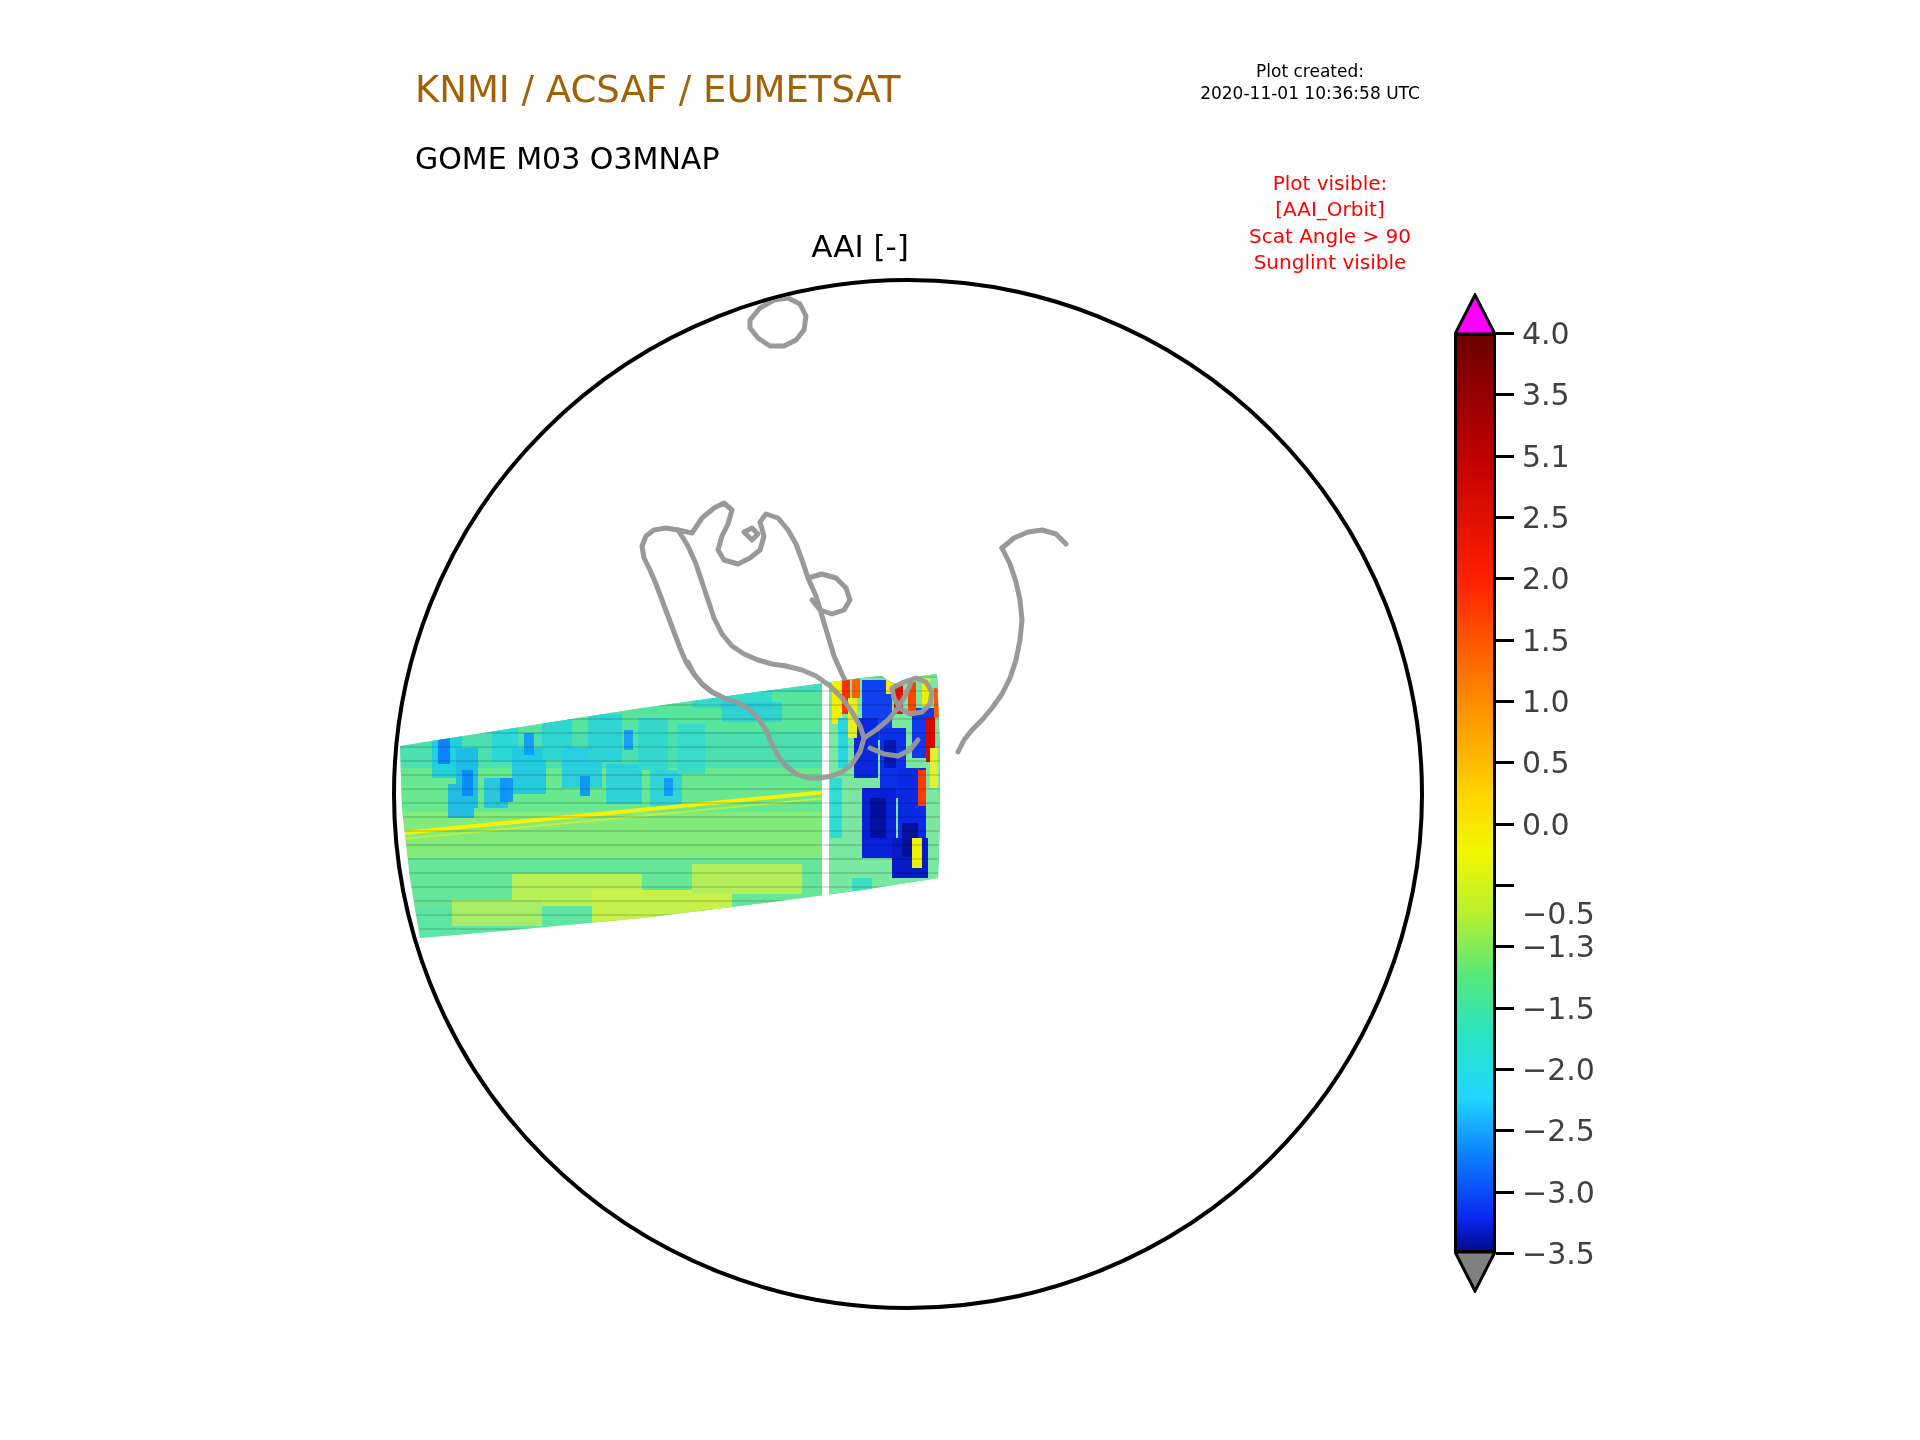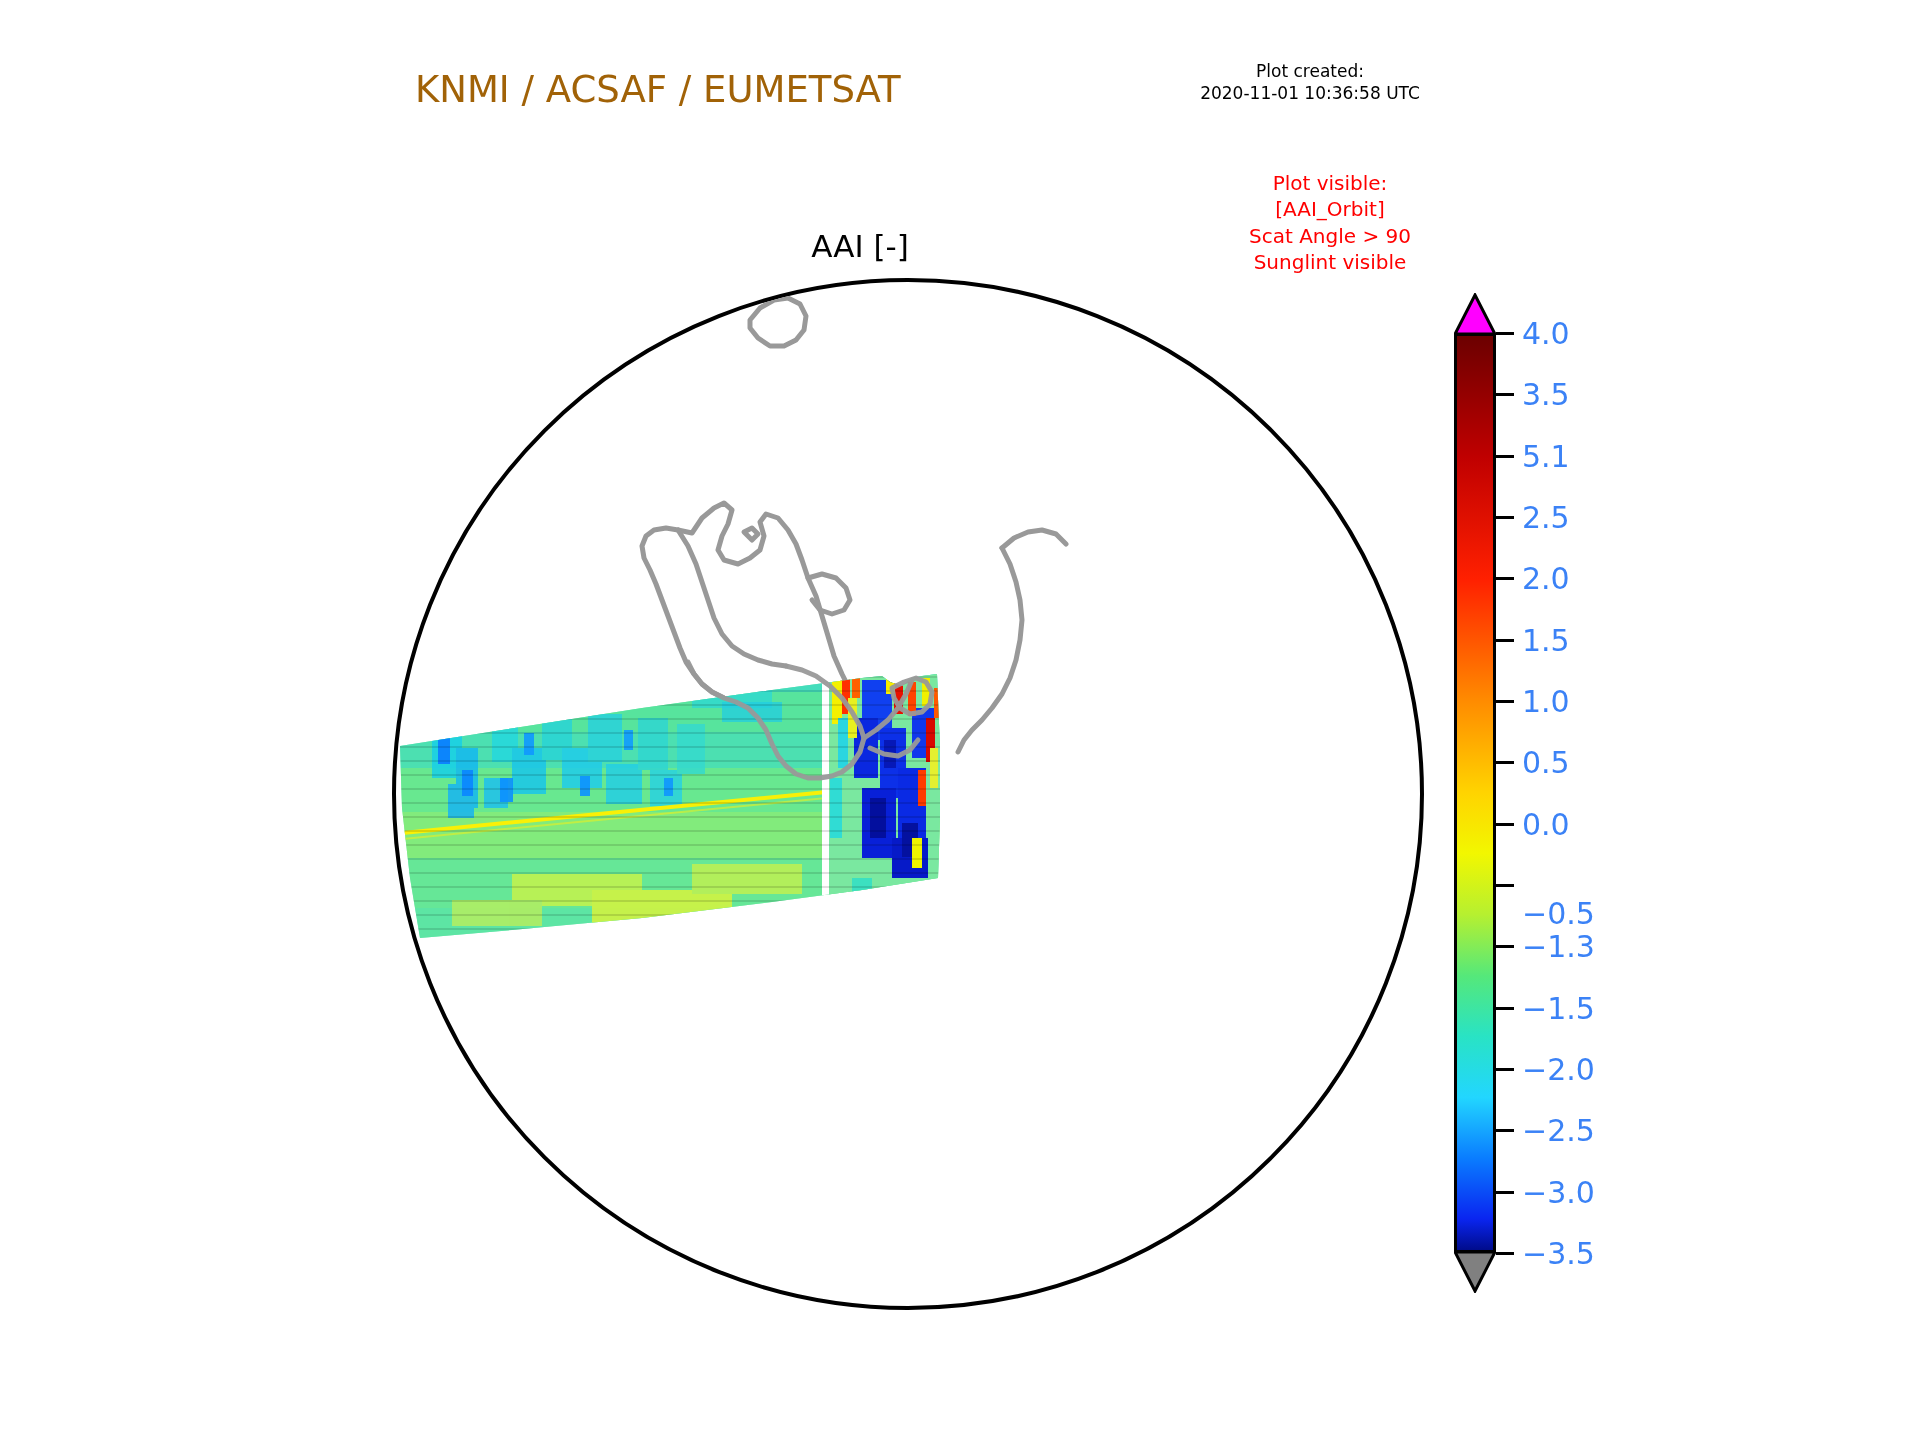--- a/index.html
+++ b/index.html
@@ -41,34 +41,35 @@
                #b6f030 63.3%,
                #55e87a 70.0%,
                #29e3c4 76.6%,
                #22d6ff 83.3%,
                #0a7cff 90.0%,
                #0a25f0 96.6%,
                #000c8c 100%);}
   .cbar-top-tri{position:absolute;left:14px;top:8px;width:42px;height:42px;}
   .cbar-bot-tri{position:absolute;left:14px;top:966px;width:42px;height:42px;}
   .cb-tick{position:absolute;left:56px;width:18px;height:3px;background:#000;}
-  .cb-lab{position:absolute;left:82px;font-size:30px;color:#3b82f6;
+  .cb-lab{position:absolute;left:82px;font-size:30px;color:#404040;
           transform:translateY(-50%);white-space:nowrap;text-align:center;}
 </style>
 </head>
 <body>
 
 <div class="org-title">KNMI / ACSAF / EUMETSAT</div>
 
 <div class="created-block">
   <div>Plot created:</div>
   <div>2020-11-01 10:36:58 UTC</div>
 </div>
 
 <div class="prod-title">
+  <div>GOME M03 O3MNAP</div>
 </div>
 
 <div class="var-title">AAI [-]</div>
 
 <div class="filter-block">
   <div>Plot visible:</div>
   <div>[AAI_Orbit]</div>
   <div>Scat Angle &gt; 90</div>
   <div>Sunglint visible</div>
 </div>

